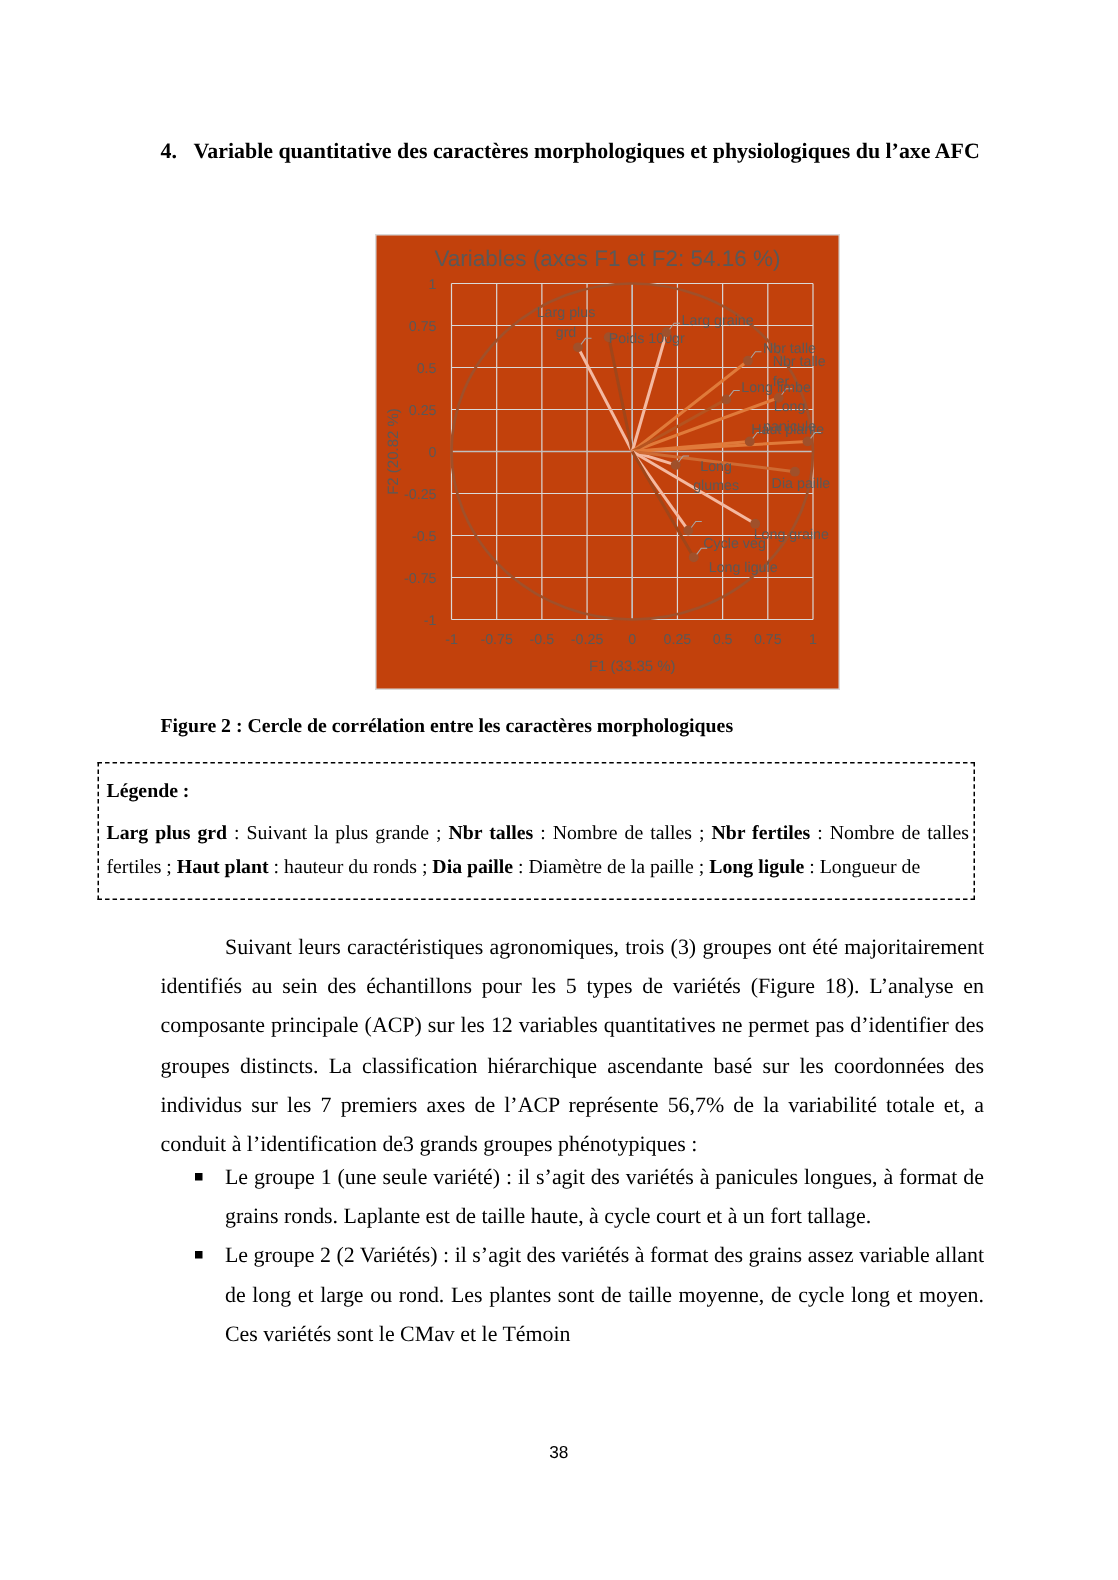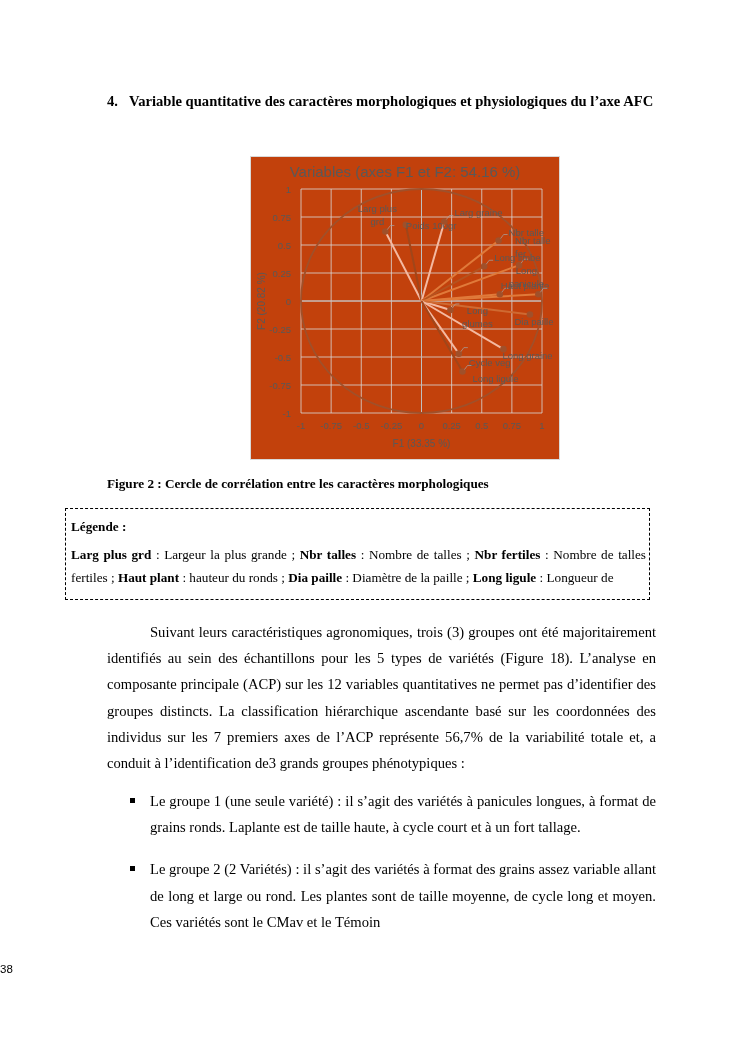--- a/index.html
+++ b/index.html
@@ -10,23 +10,23 @@
   .chart-frame { position: absolute; left: 250px; top: 156px; width: 308px; height: 302px; border: 1px solid #d9d9d9; background: #c2410c; text-align: right; }
   .chart-frame svg { position: absolute; left: 0; top: 0; }
   .caption { position: absolute; left: 107px; top: 476px; font-weight: bold; font-size: 13.2px; }
   .legend-box { position: absolute; left: 65px; top: 508px; width: 583px; height: 90px; border: 1.3px dashed #000; }
   .legend-title { position: absolute; left: 5px; top: 10px; font-weight: bold; font-size: 13.2px; }
   .legend-text { position: absolute; left: 5px; top: 34px; width: 575px; font-size: 13.2px; line-height: 23px; text-align: justify; }
   .legend-text b { font-weight: bold; }
   .para { position: absolute; left: 107px; top: 619px; width: 549px; font-size: 14.6px; line-height: 26.2px; text-align: justify; }
   .para .indent { display: inline-block; width: 43px; }
   .bullets { position: absolute; left: 107px; top: 772px; width: 549px; margin: 0; padding: 0; list-style: none; font-size: 14.6px; line-height: 26.2px; }
-  .bullets li { position: relative; padding-left: 43px; text-align: justify; margin-bottom: 0; margin-top: 16px; }
+  .bullets li { position: relative; padding-left: 43px; text-align: justify; margin-bottom: 0; }
   .bullets li .sq { position: absolute; left: 23px; top: 10px; width: 5px; height: 5px; background: #000; }
-  .page-num { position: absolute; left: 0; width: 745px; top: 963px; font-family: "Liberation Sans", sans-serif; font-size: 11.5px; }
+  .page-num { position: absolute; left: 0; width: 745px; top: 963px; text-align: center; font-family: "Liberation Sans", sans-serif; font-size: 11.5px; }
   .svg-text { font-family: "Liberation Sans", sans-serif; }
 </style>
 </head>
 <body>
 
 <div class="heading">
   <span class="num">4.</span>
   <span class="txt">Variable quantitative des caractères morphologiques et physiologiques du l’axe AFC</span>
 </div>
 
@@ -153,21 +153,21 @@
       <g>
         <text x="221.47" y="224.56" text-anchor="start" font-size="9.5" fill="#595959" class="svg-text">Long ligule</text>
       </g>
     </svg>
 </div>
 
 <div class="caption">Figure 2 : Cercle de corrélation entre les caractères morphologiques</div>
 
 <div class="legend-box">
   <div class="legend-title">Légende :</div>
-  <div class="legend-text" id="legend-text"><b>Larg plus grd</b><span> : Largeur la plus grande ; </span><b>Nbr talles</b><span> : Nombre de talles ; </span><b>Nbr fertiles</b><span> : Nombre de talles fertiles ; </span><b>Haut plant</b><span> : hauteur du ronds ; </span><b>Dia paille</b><span> : Diamètre de la paille ; </span><b>Long ligule</b><span> : Longueur de</span></div>
+  <div class="legend-text" id="legend-text"><b>Larg plus grd</b><span> : Suivant la plus grande ; </span><b>Nbr talles</b><span> : Nombre de talles ; </span><b>Nbr fertiles</b><span> : Nombre de talles fertiles ; </span><b>Haut plant</b><span> : hauteur du ronds ; </span><b>Dia paille</b><span> : Diamètre de la paille ; </span><b>Long ligule</b><span> : Longueur de</span></div>
 </div>
 
 <div class="para"><span class="indent"></span><span>Suivant leurs caractéristiques agronomiques, trois (3) groupes ont été majoritairement identifiés au sein des échantillons pour les 5 types de variétés (Figure 18). L’analyse en composante principale (ACP) sur les 12 variables quantitatives ne permet pas d’identifier des groupes distincts. La classification hiérarchique ascendante basé sur les coordonnées des individus sur les 7 premiers axes de l’ACP représente 56,7% de la variabilité totale et, a conduit à l’identification de3 grands groupes phénotypiques :</span></div>
 
 <ul class="bullets">
   <li><span class="sq"></span><span>Le groupe 1 (une seule variété) : il s’agit des variétés à panicules longues, à format de grains ronds. Laplante est de taille haute, à cycle court et à un fort tallage.</span></li>
   <li><span class="sq"></span><span>Le groupe 2 (2 Variétés) : il s’agit des variétés à format des grains assez variable allant de long et large ou rond. Les plantes sont de taille moyenne, de cycle long et moyen. Ces variétés sont le CMav et le Témoin</span></li>
 </ul>
 
 <div class="page-num">38</div>

